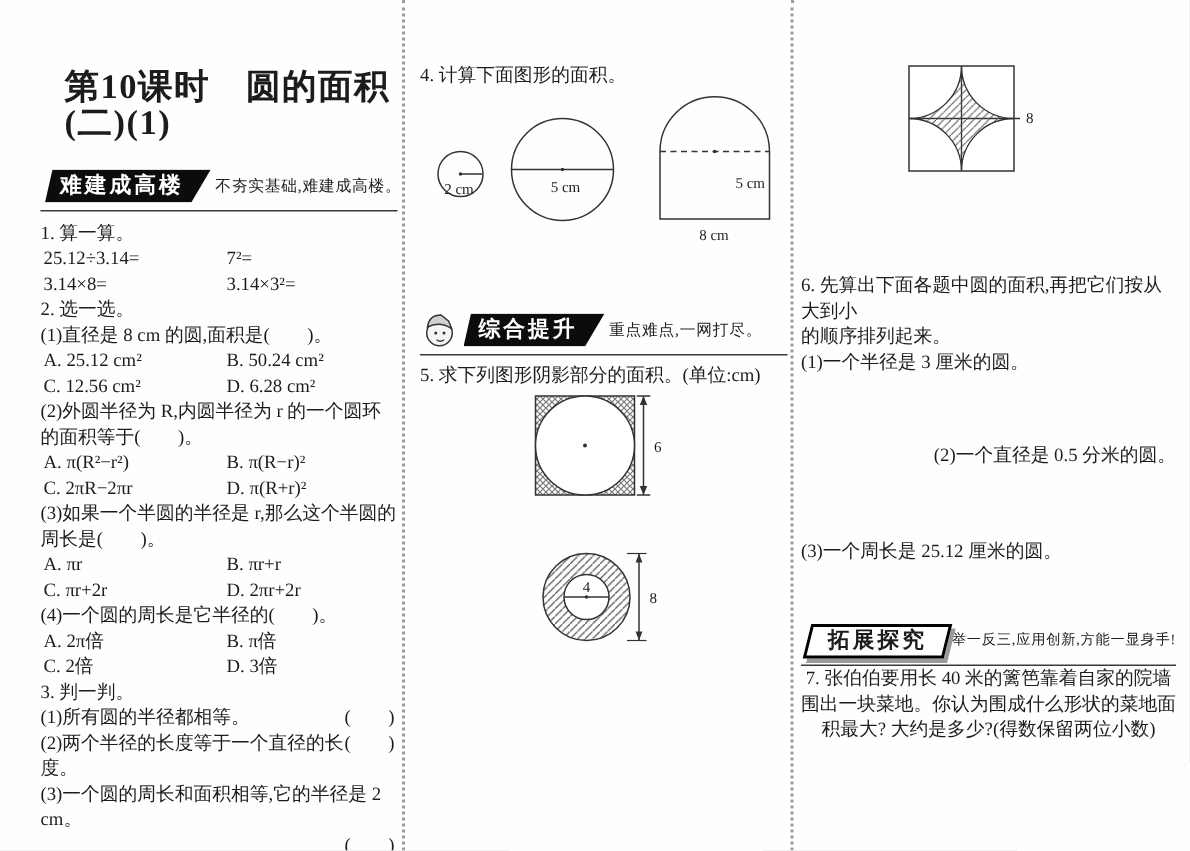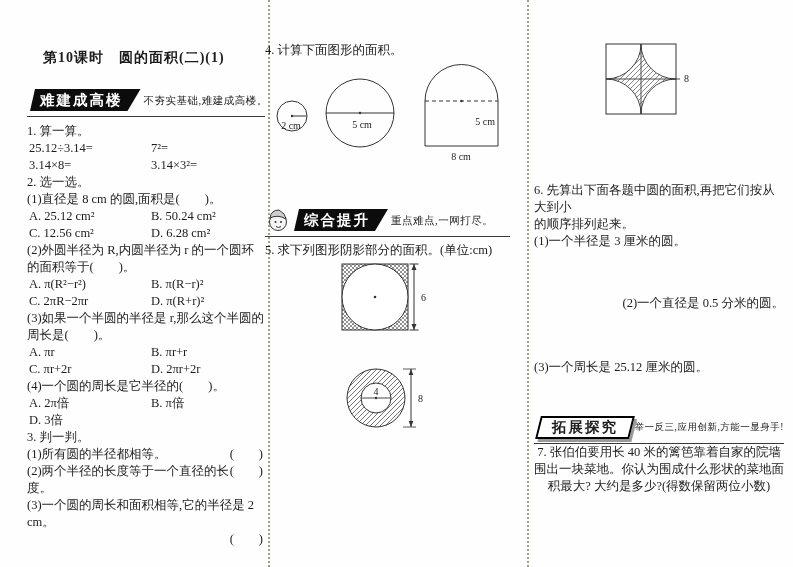--- a/index.html
+++ b/index.html
@@ -7,24 +7,24 @@
     position:relative; width:793px; height:567px; background:#fefefe;
     font-family:"Liberation Serif","DejaVu Serif",serif; color:#1c1c1c;
     overflow:hidden;
   }
   .sep { position:absolute; top:0; bottom:0; width:0; border-left:2px dotted #99a08c; }
   .sep1 { left:268px; }
   .sep2 { left:527px; }
 
   .col { position:absolute; top:0; font-size:12.5px; line-height:17px; }
   .col-left  { left:27px;  width:238px; }
-  .col-mid   { left:265px; width:245px; }
+  .col-mid   { left:280px; width:245px; }
   .col-right { left:534px; width:250px; }
 
-  .page-title { font-size:14px; font-weight:bold; letter-spacing:1px; margin:46px 0 0 16px; line-height:24px; }
+  .page-title { font-size:23px; font-weight:bold; letter-spacing:1px; margin:46px 0 0 16px; line-height:24px; }
 
   .banner-row { display:flex; align-items:center; gap:3px; border-bottom:1.5px solid #3a3a3a; padding-bottom:3px; }
   .banner-black {
     background:#0c0c0c; color:#fff; font-weight:bold; font-size:14.5px; letter-spacing:2px;
     padding:2px 18px 2px 10px; line-height:18px; white-space:nowrap;
     clip-path: polygon(5px 0, 100% 0, calc(100% - 13px) 100%, 0 100%);
   }
   .banner-outline {
     border:2px solid #000; background:#fff; box-shadow:3px 3px 0 #9a9a9a;
     font-weight:bold; font-size:14.5px; letter-spacing:2px; padding:0 12px; line-height:19px;
@@ -98,20 +98,21 @@
     <div class="grid2">
       <span>A. πr</span>
       <span>B. πr+r</span>
       <span>C. πr+2r</span>
       <span>D. 2πr+2r</span>
     </div>
     <p>(4)一个圆的周长是它半径的(　　)。</p>
     <div class="grid2">
       <span>A. 2π倍</span>
       <span>B. π倍</span>
+      <span>C. 2倍</span>
       <span>D. 3倍</span>
     </div>
 
     <p class="qtitle">3. 判一判。</p>
     <div class="judge">
       <span>(1)所有圆的半径都相等。</span>
       <span class="paren">(　　)</span>
     </div>
     <div class="judge">
       <span>(2)两个半径的长度等于一个直径的长度。</span>

